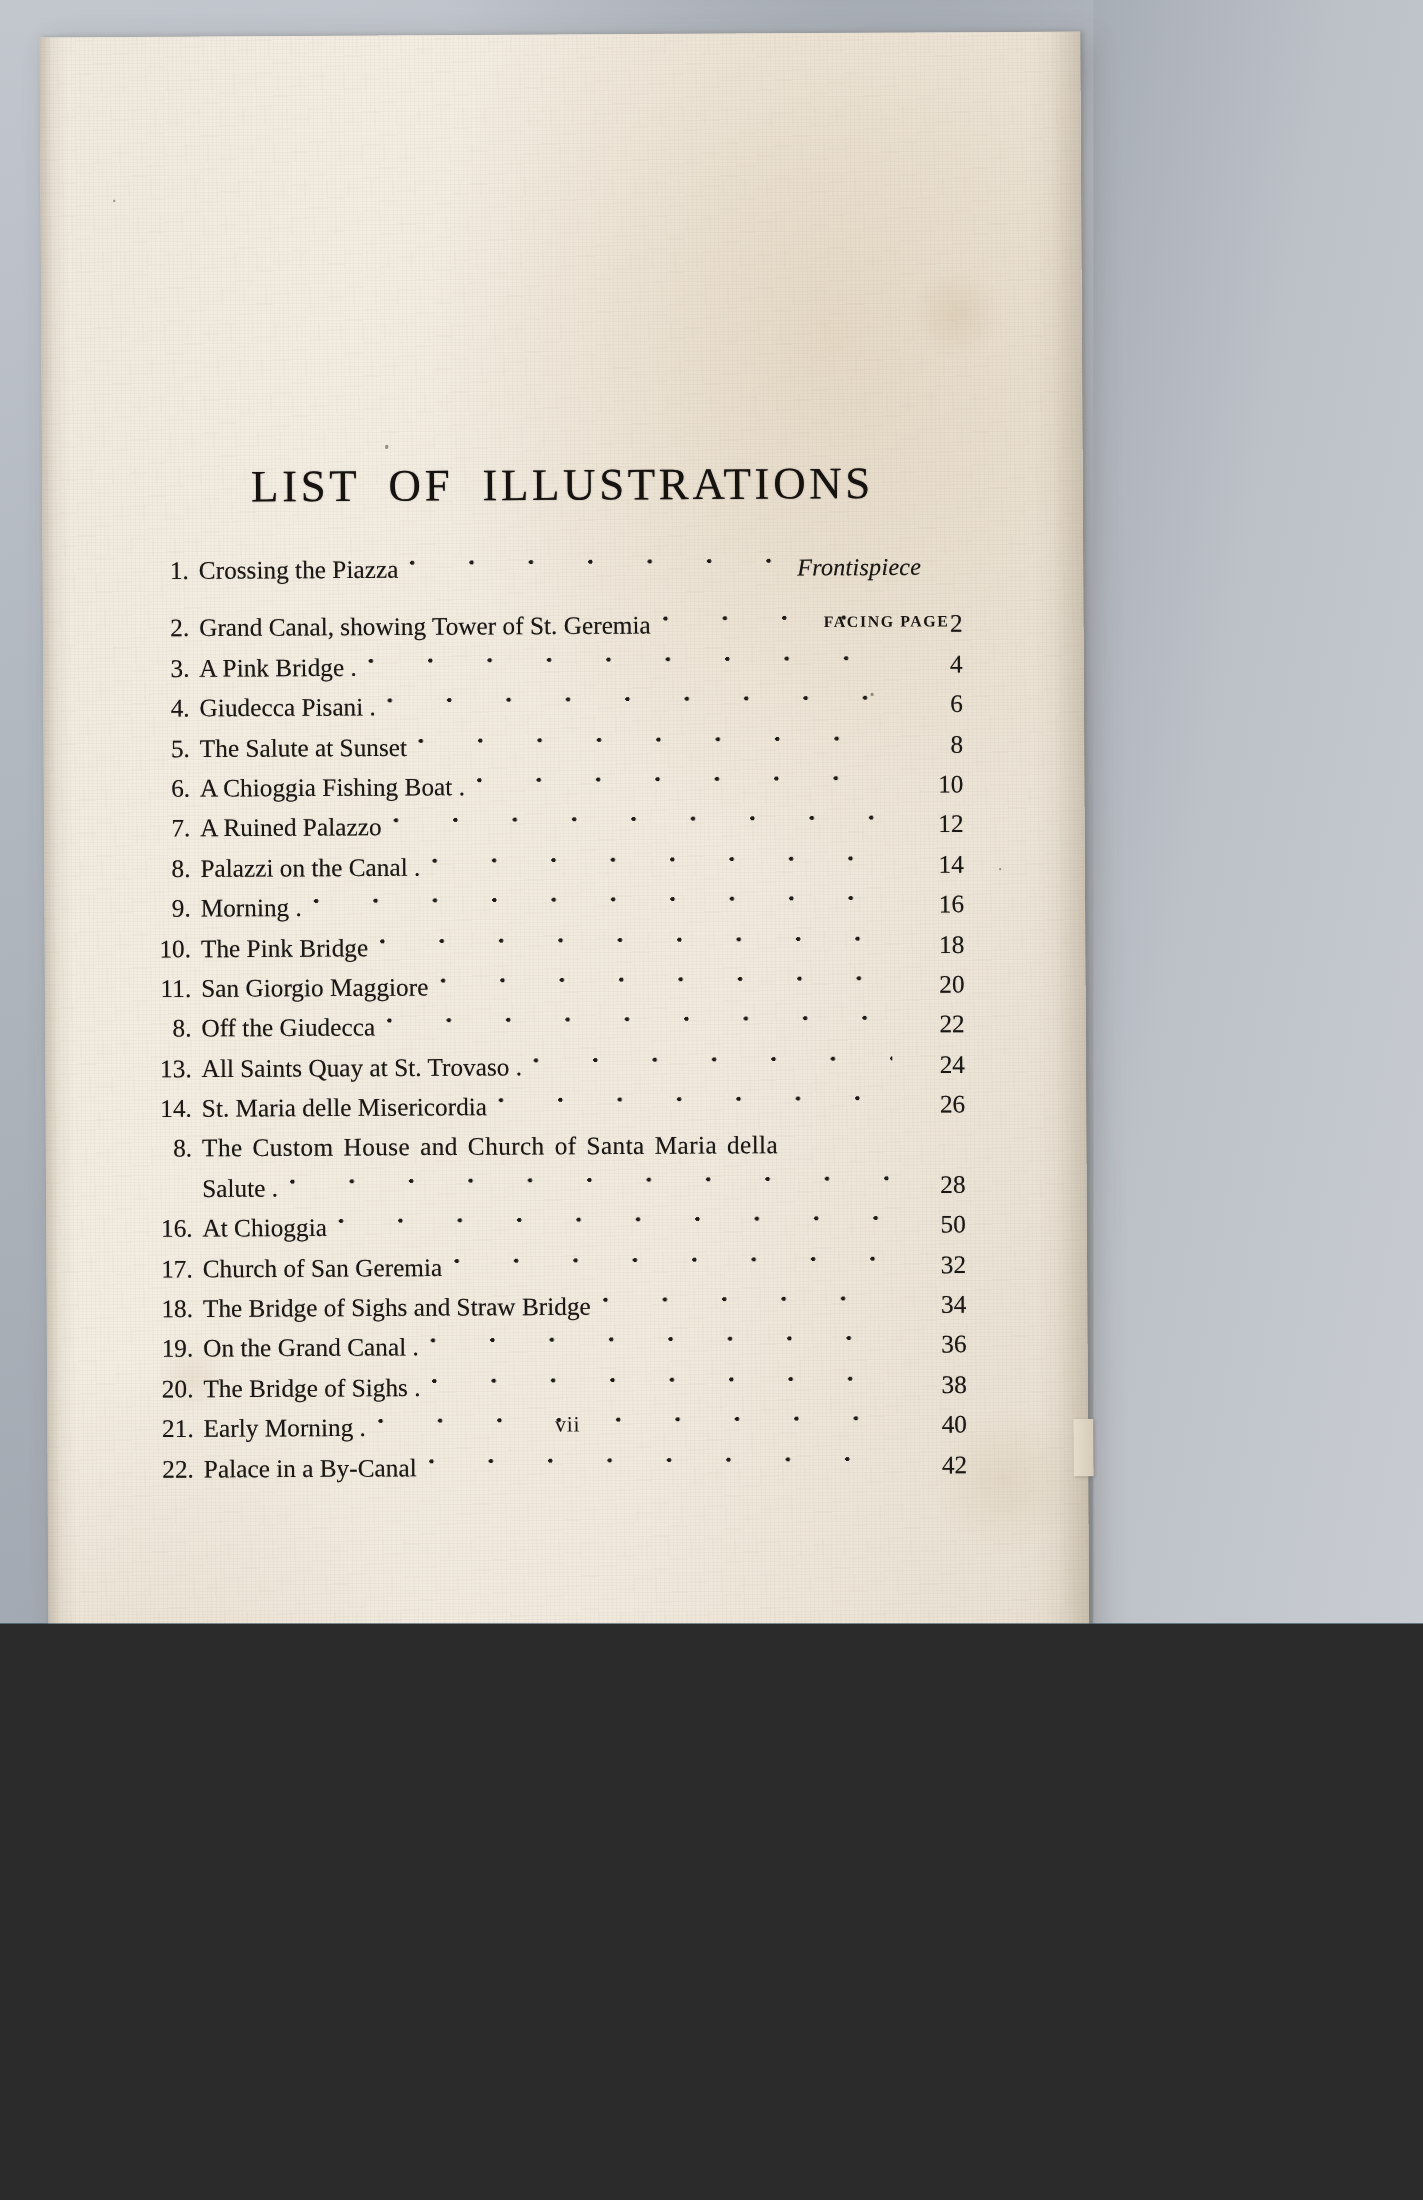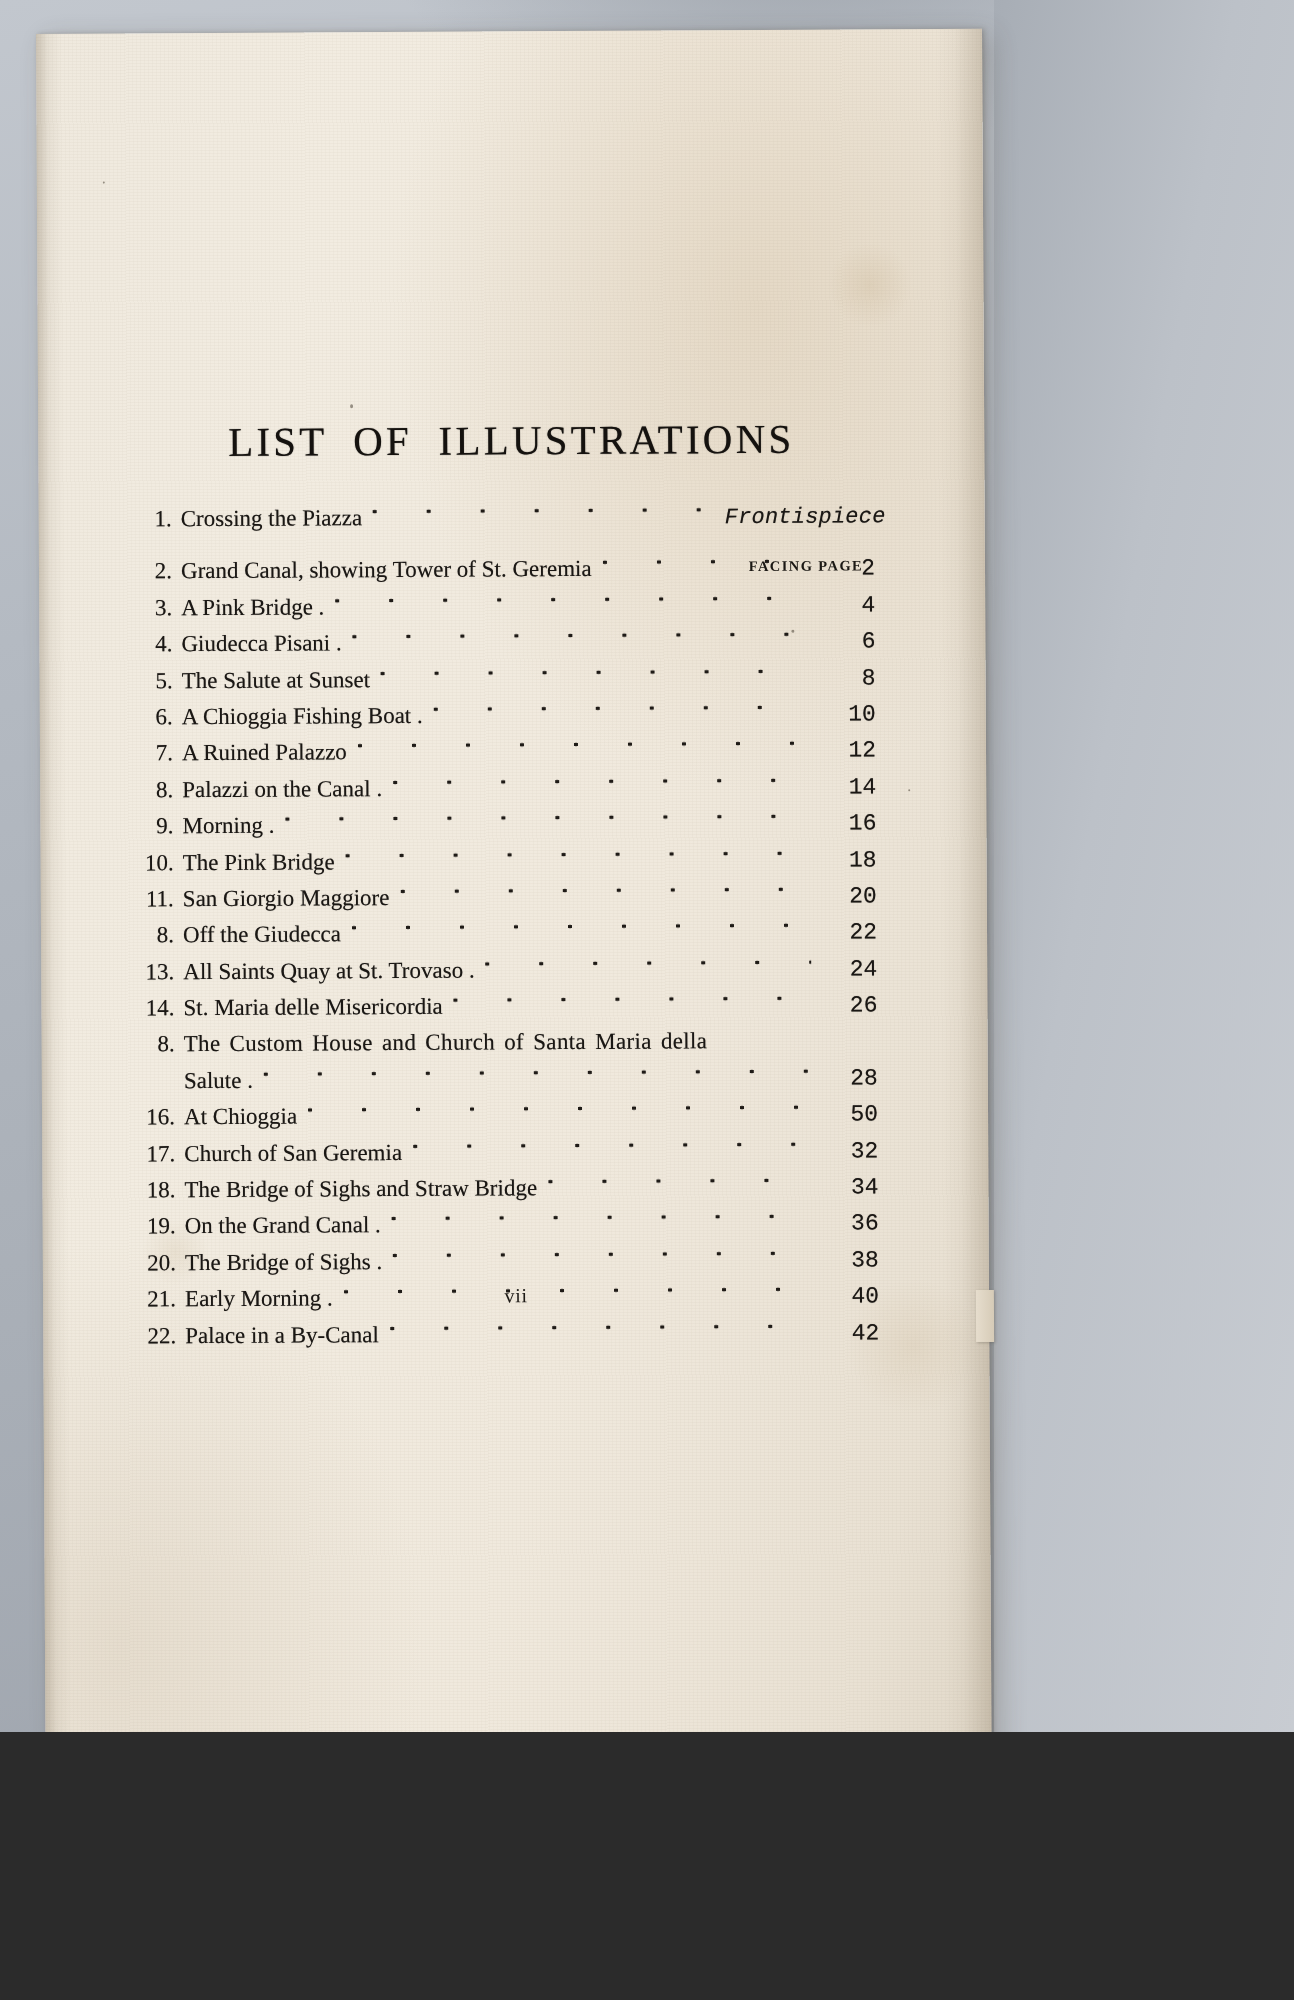--- a/index.html
+++ b/index.html
@@ -4,21 +4,21 @@
 <title>List of Illustrations</title>
 <style>
   html, body {
     margin: 0;
     padding: 0;
     background: #2b2b2b;
   }
   .scan {
     position: relative;
     width: 1294px;
-    height: 1732px;
+    height: 1476px;
     overflow: hidden;
     background: #7dd3fc;
     font-family: "Liberation Serif", "DejaVu Serif", serif;
   }
   
   .backdrop {
     position: absolute;
     inset: 0;
     background:
       radial-gradient(ellipse 700px 420px at 62% -6%, #9aa0a8 0%, rgba(154,160,168,0) 62%),
@@ -163,21 +163,20 @@
     background-image: radial-gradient(circle 1.9px at 3px 50%, #1f1b17 0 1.9px, rgba(0,0,0,0) 2.1px);
     background-size: 54px 100%;
     background-repeat: repeat-x;
     background-position: left center;
   }
   .pageno {
     flex: 0 0 60px;
     width: 60px;
     text-align: right;
     font-size: 23px;
-    font-family: Liberation Mono, monospace;
   }
   .pageno.frontis {
     flex: 0 0 150px;
     width: 150px;
     text-align: left;
     padding-left: 4px;
     font-style: italic;
     font-size: 22px;
     letter-spacing: 0.2px;
   }

